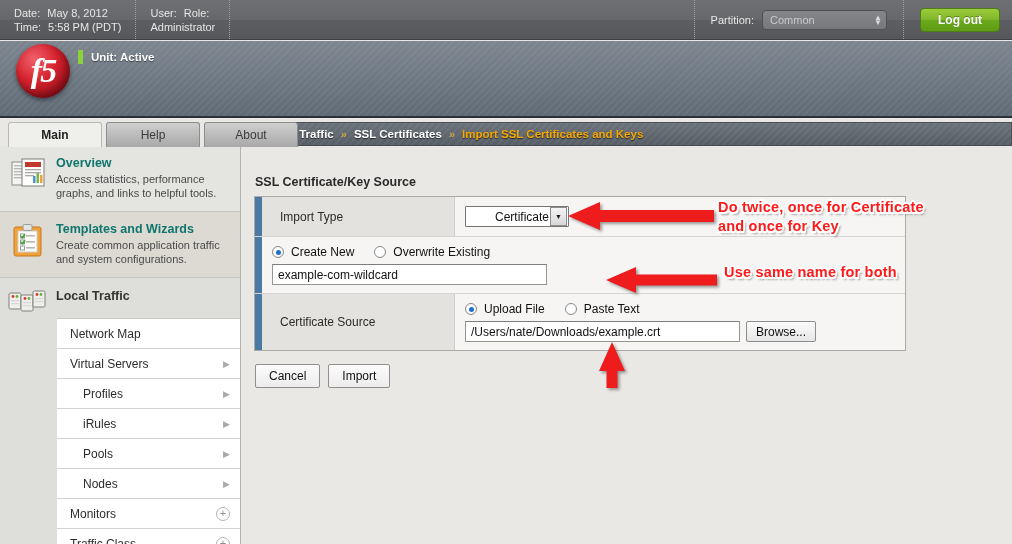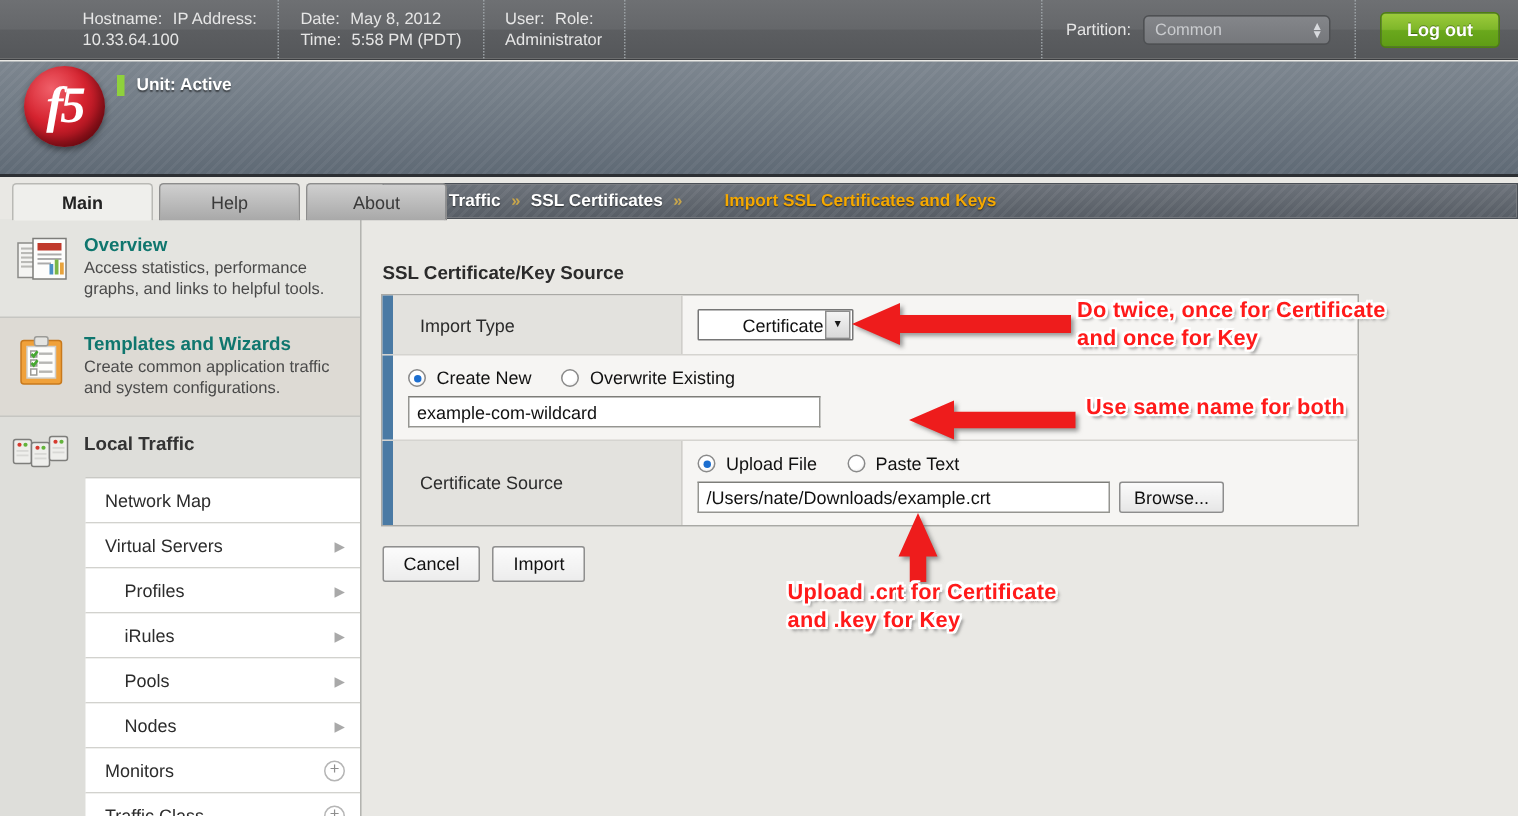--- a/index.html
+++ b/index.html
@@ -91,21 +91,21 @@
   
   .crumbbar {
     position: absolute; left: 255px; top: 122px; width: 757px; height: 24px;
     background:
       repeating-linear-gradient(135deg, rgba(255,255,255,.05) 0 2px, rgba(0,0,0,0) 2px 5px),
       linear-gradient(to bottom,#6c727a,#575d65);
     border: 1px solid #4a4f56;
     display: flex; align-items: center; padding-left: 10px; gap: 7px;
   }
   .crumb { color: #fff; font-size: 11.5px; font-weight: bold; text-shadow: 0 1px 1px rgba(0,0,0,.6); }
-  .crumb.current { color: #f5a800; margin-left: 21px; }
+  .crumb.current { color: #f5a800; }
   .crumb-sep { color: #c9a64a; font-size: 11px; font-weight: bold; }
 
   
   .sidebar {
     position: absolute; left: 0; top: 146px; width: 241px; height: 398px;
     background: #dededa; border-right: 1px solid #b4b4b0;
   }
   .nav-block {
     display: flex; padding: 10px 8px 11px 8px; gap: 8px;
     border-bottom: 1px solid #c6c6c2; background: #e4e4e0;
@@ -206,29 +206,20 @@
     white-space: pre-line; pointer-events: none;
   }
   .arrow { position: absolute; pointer-events: none; filter: drop-shadow(2px 2px 1.5px rgba(90,90,90,.6)); }
 </style>
 </head>
 <body>
 
 <div id="app">
 
   <div class="topbar">
-    <div class="tb-cell first">
-      <div class="tb-row">
-        <span>Hostname:</span>
-        <span>IP Address:</span>
-      </div>
-      <div class="tb-row">
-        <span>10.33.64.100</span>
-      </div>
-    </div>
     <div class="tb-cell">
       <div class="tb-row">
         <span>Date:</span>
         <span>May 8, 2012</span>
       </div>
       <div class="tb-row">
         <span>Time:</span>
         <span>5:58 PM (PDT)</span>
       </div>
     </div>
@@ -467,16 +458,14 @@
     <path d="M2 15 L32 2 L32 9.5 L113 9.5 L113 20.5 L32 20.5 L32 28 Z" fill="#ee1c1c"></path>
   </svg>
 
   <svg class="arrow" style="left:597px; top:341px;" width="30" height="48" viewBox="0 0 30 48">
     <path d="M15 1 L28 30 L20.5 30 L20.5 47 L9.5 47 L9.5 30 L2 30 Z" fill="#ee1c1c"></path>
   </svg>
 
   <div class="anno" style="left:718px; top:198px;">Do twice, once for Certificate
 and once for Key</div>
   <div class="anno" style="left:724px; top:263px;">Use same name for both</div>
-  <div class="anno" style="left:525px; top:386px;">Upload .crt for Certificate
-and .key for Key</div>
 
 </div>
 
 </body></html>

